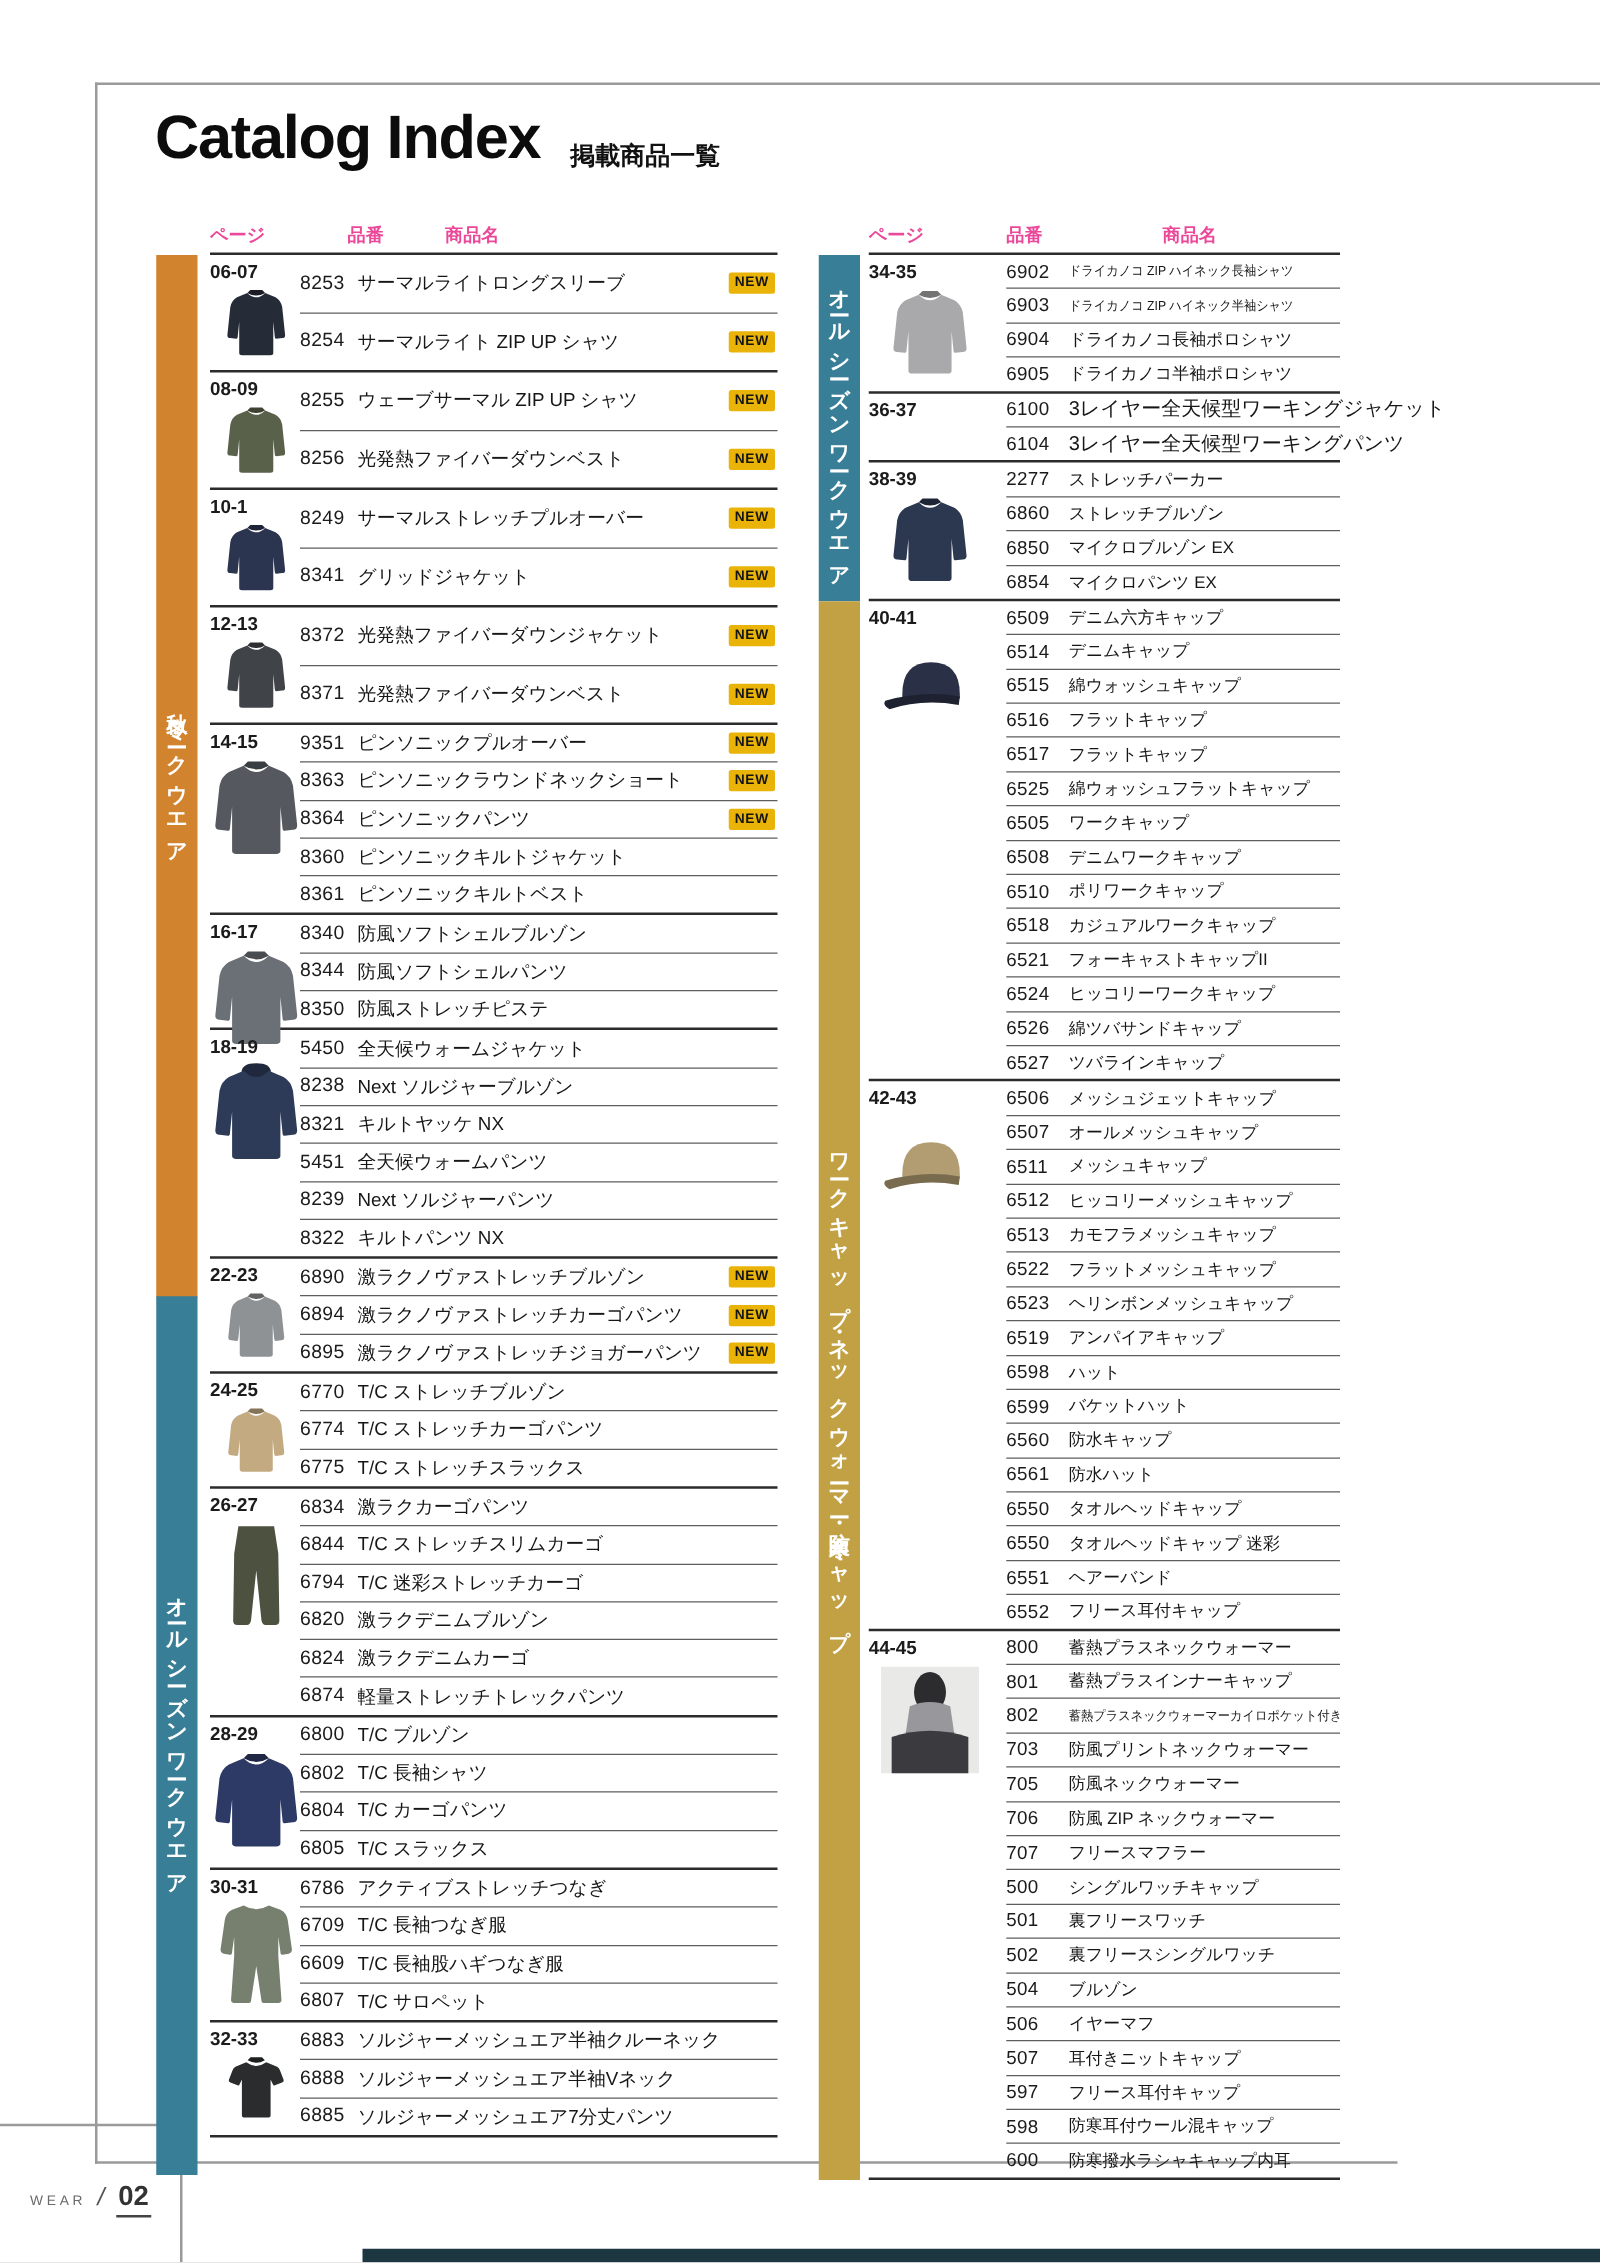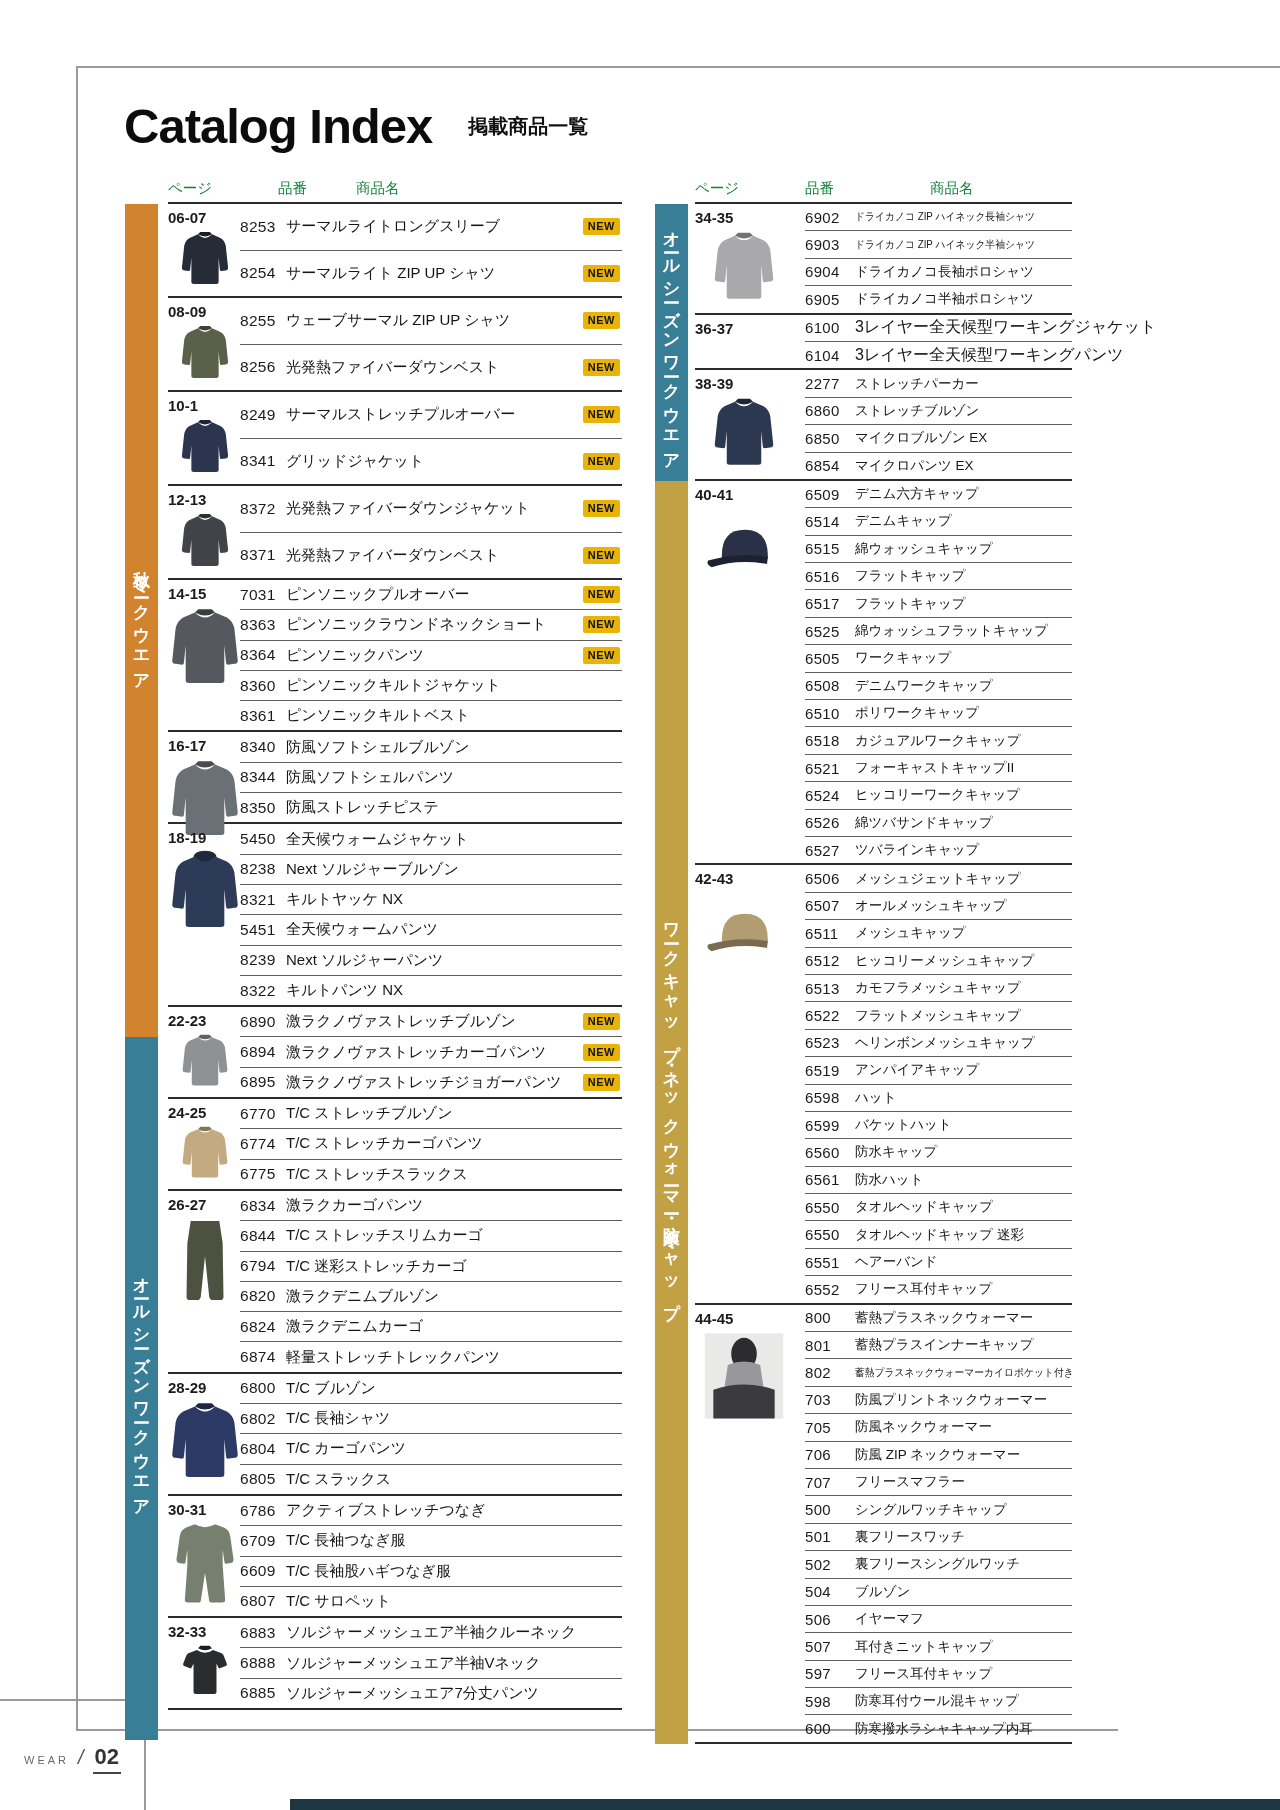--- a/index.html
+++ b/index.html
@@ -2,28 +2,28 @@
 <html><head>
 <meta charset="utf-8">
 <style>
   html,body{margin:0;padding:0;background:#d8d8d8;}
   .page{position:relative;width:1280px;height:1810px;background:#ffffff;overflow:hidden;
         font-family:"Liberation Sans","DejaVu Sans",sans-serif;color:#1b1b1b;}
   
   .frame{position:absolute;background:#9a9a9a;}
   .strip-bottom{position:absolute;background:#1c3642;}
   
-  .title-wrap{position:absolute;left:124px;top:98px;display:flex;align-items:center;gap:36px;}
+  .title-wrap{position:absolute;left:124px;top:82px;display:flex;align-items:flex-end;gap:24px;}
   .title{font-size:49px;font-weight:bold;letter-spacing:-1px;margin:0;color:#0c0c0c;}
   .subtitle{font-size:20px;font-weight:bold;color:#111;}
   
   .col{position:absolute;top:176px;}
   .col.left{left:168px;width:454px;}
   .col.right{left:695px;width:377px;}
-  .col-header{position:relative;height:26px;font-size:14.5px;font-weight:400;color:#15803d;}
+  .col-header{position:relative;height:26px;font-size:14.5px;font-weight:700;color:#ec4899;}
   .col-header span{position:absolute;top:3px;}
   .h-page{left:0;}
   .h-code{left:110px;}
   .left .h-name{left:188px;}
   .right .h-name{left:235px;}
   .col-body{border-top:2px solid #2b2b2b;}
   .section{display:flex;border-bottom:2px solid #2b2b2b;position:relative;}
   .side{width:72px;flex:none;}
   .right .side{width:110px;}
   .pages{font-size:15px;font-weight:bold;color:#1b1b1b;padding-top:5px;}
@@ -181,21 +181,21 @@
       <div class="pages">14-15</div>
       <div class="thumb">
                   <svg viewBox="0 0 100 108" width="84" height="92" preserveAspectRatio="xMidYMin meet">
                     <path d="M38 9 L24 15 Q17 19 15 28 L11 66 Q11 70 15 70 L23 71 Q25 71 25 68 L27 48 L27 90 Q27 93 31 93 L69 93 Q73 93 73 90 L73 48 L75 68 Q75 71 77 71 L85 70 Q89 70 89 66 L85 28 Q83 19 76 15 L62 9 Q56 15 50 15 Q44 15 38 9 Z" fill="#55595f"></path>
                     <path d="M38 9 Q50 16 62 9 L58 5 L42 5 Z" fill="rgb(58,61,65)"></path>
                   </svg>
                 </div>
     </div>
     <div class="rows">
                 <div class="row">
-    <span class="code">7031</span>
+    <span class="code">9351</span>
     <span class="name">ピンソニックプルオーバー</span>
     <span class="new-badge">NEW</span>
   </div>
                 <div class="row">
     <span class="code">8363</span>
     <span class="name">ピンソニックラウンドネックショート</span>
     <span class="new-badge">NEW</span>
   </div>
                 <div class="row">
     <span class="code">8364</span>

